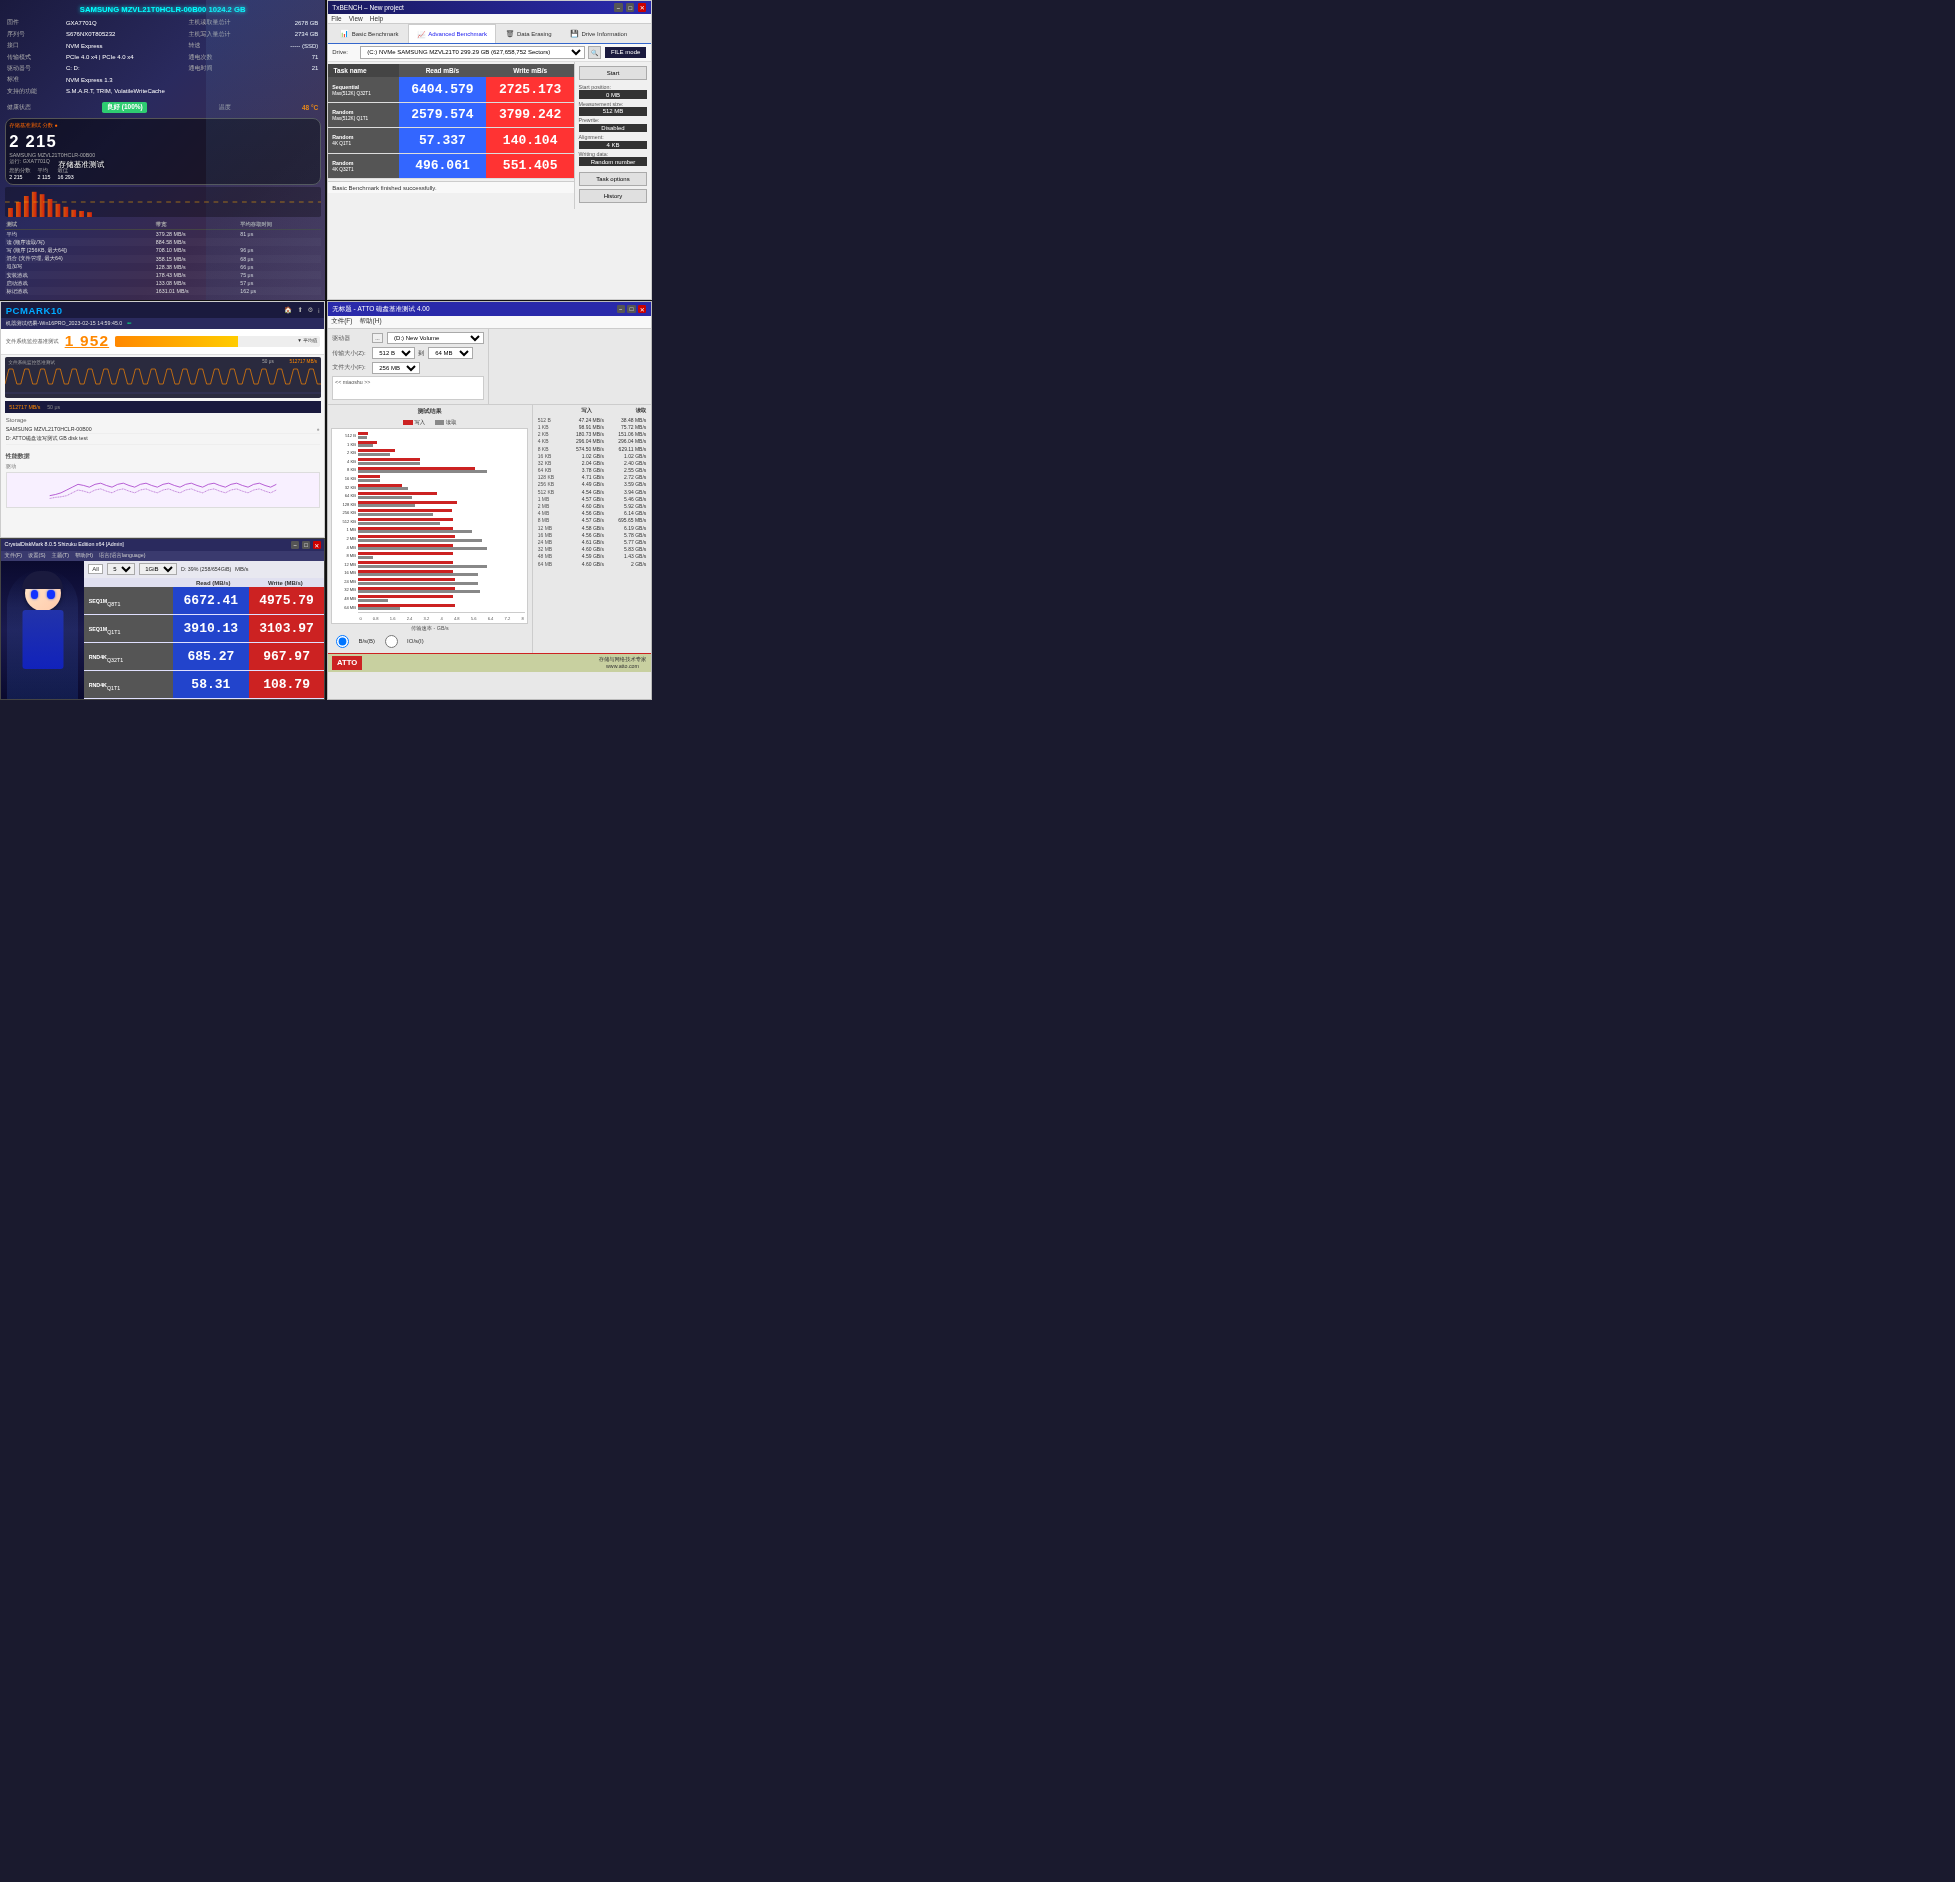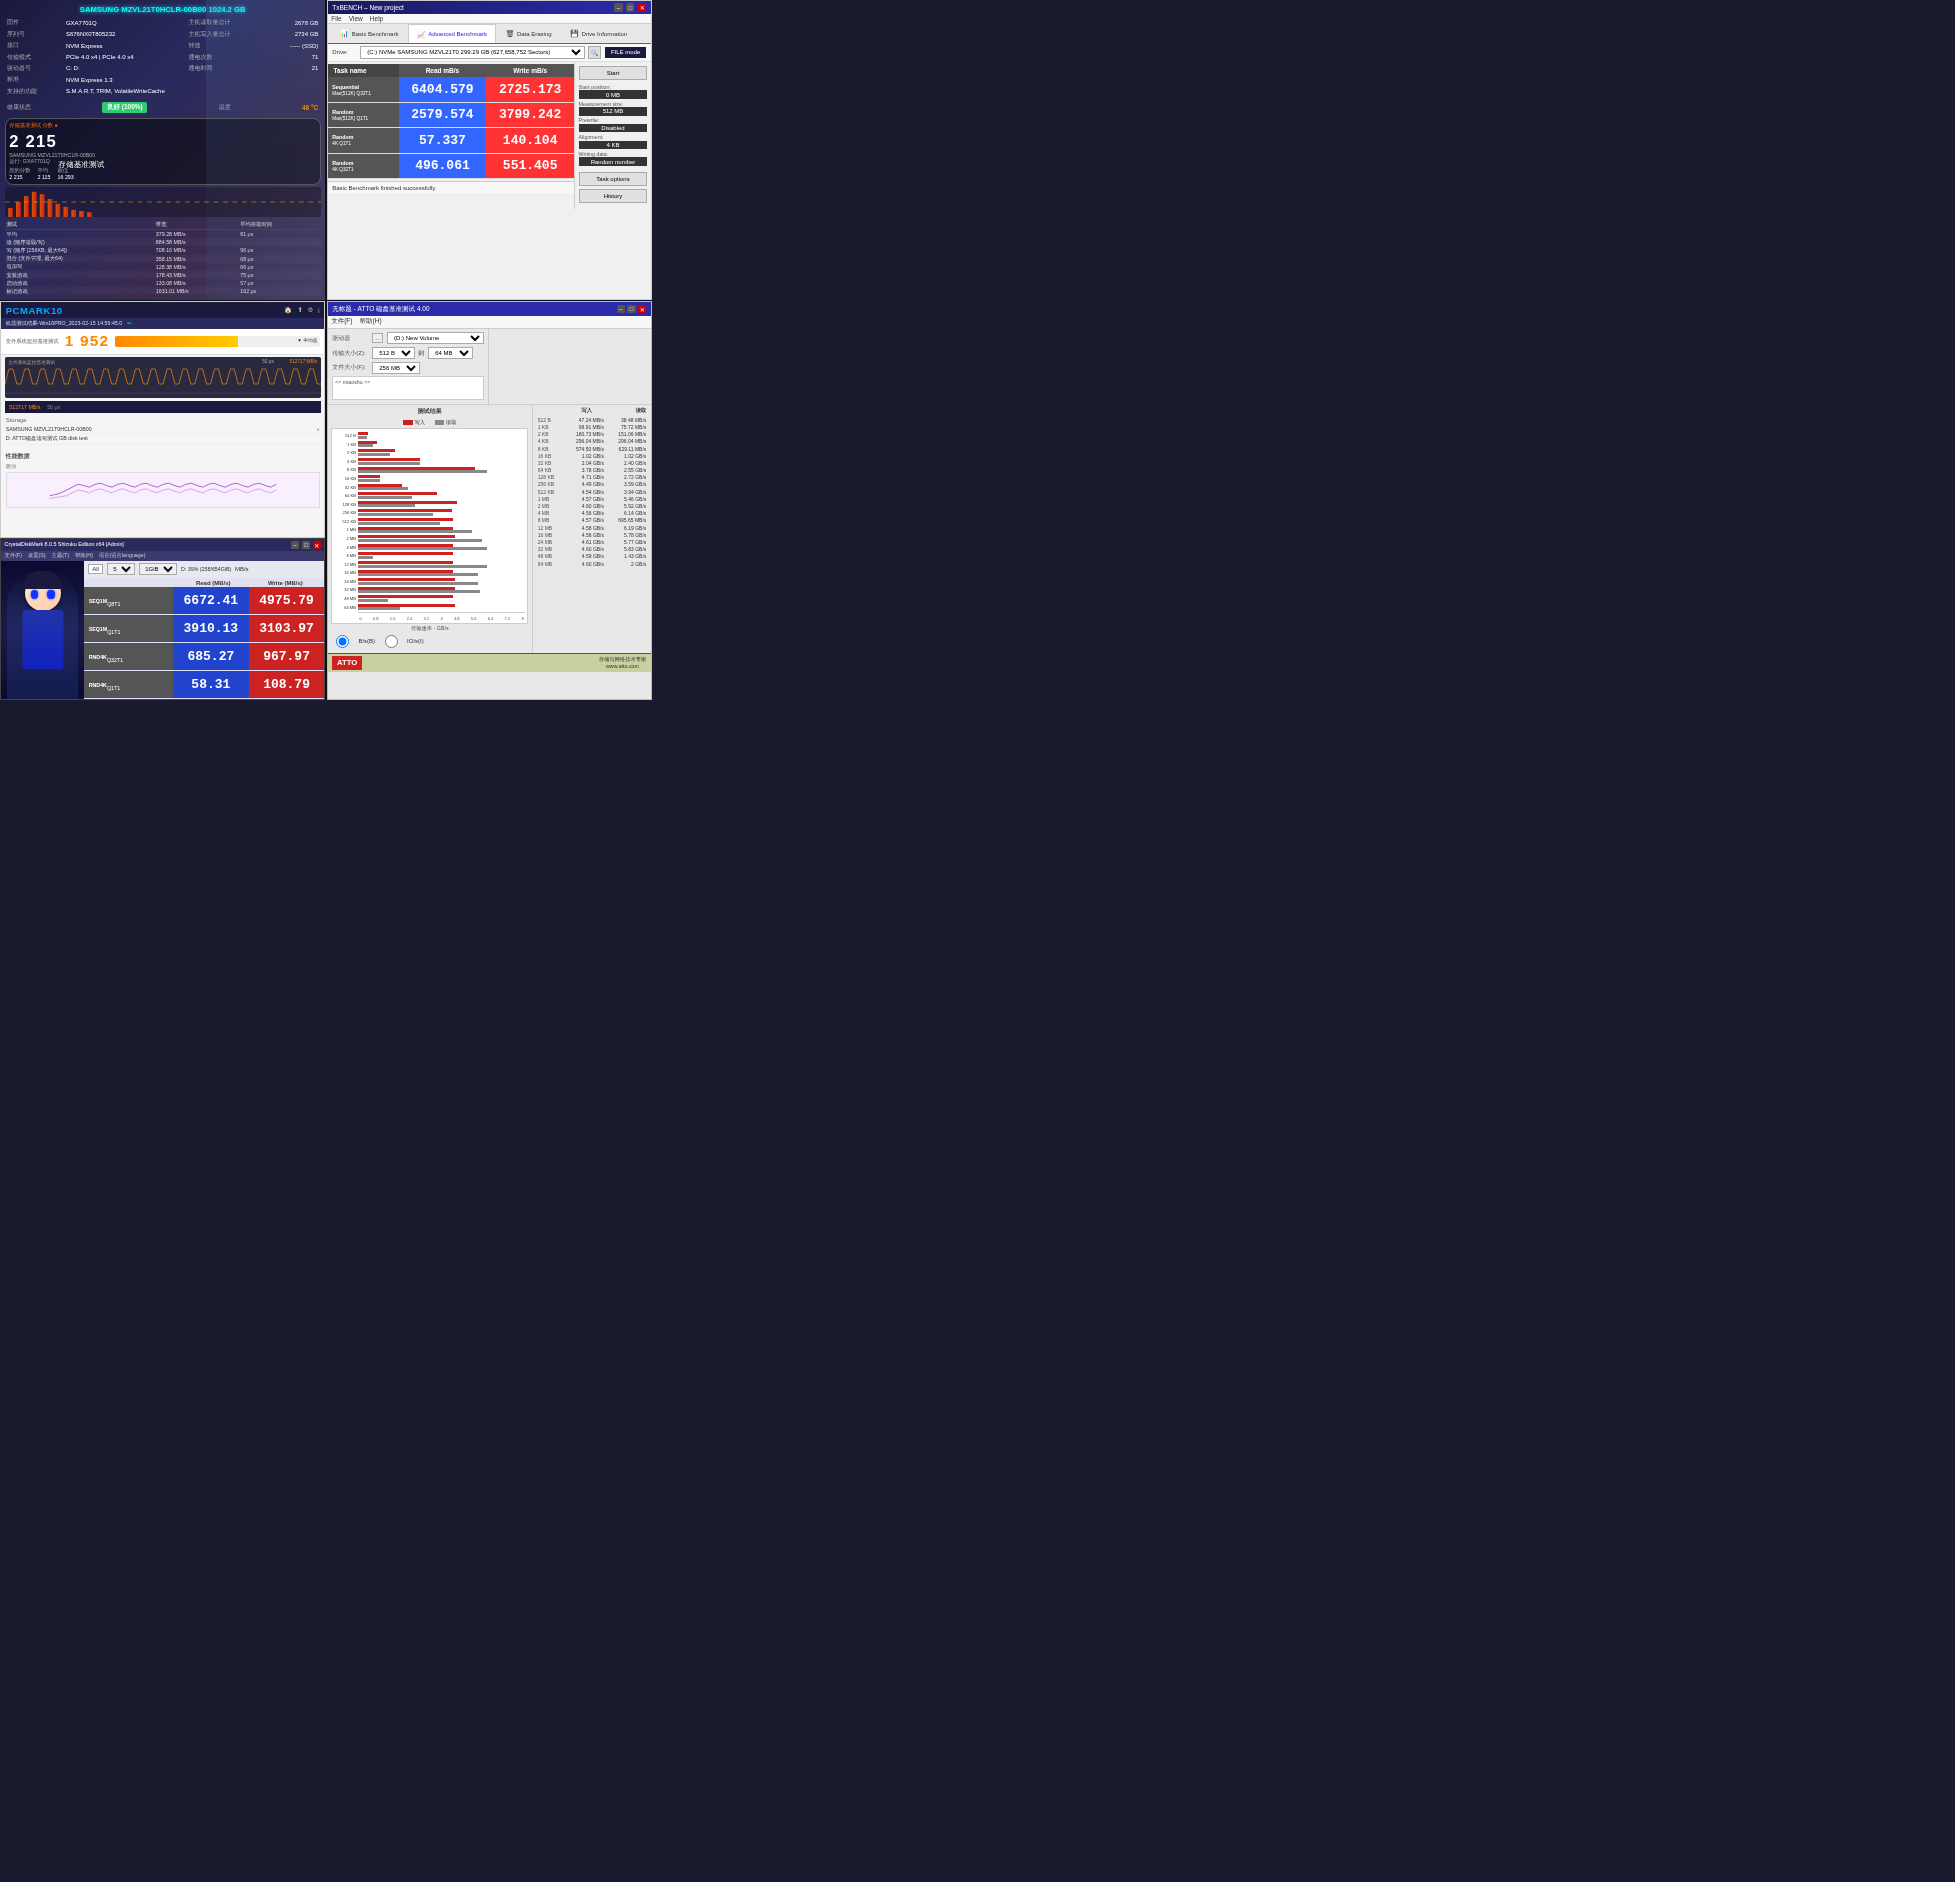--- a/index.html
+++ b/index.html
@@ -844,21 +844,21 @@
           <span>ℹ</span>
         </div>
       </div>
       <div class="pcmark-subheader">
         <span>机器测试结果-Win16PRO_2023-02-15 14:59:45.0</span>
         <span style="color:#00ff88;margin-left:3.6px;">✏</span>
       </div>
 
       <div style="background:#fff;padding:3.6px 4.7px;border-bottom:0.6px solid #ddd;display:flex;align-items:center;gap:6px;">
         <div style="font-size:5.3px;color:#555;">文件系统监控基准测试</div>
-        <div style="font-size:15.4px;font-weight:bold;color:#ff8800;letter-spacing:1.2px;">1 952</div>
+        <div style="font-size:15.4px;font-weight:bold;color:#ff8800;letter-spacing:1.2px;text-decoration:underline;">1 952</div>
         <div style="flex:1;height:10.7px;background:linear-gradient(90deg,#ff8800 0%,#ffcc00 60%,#eee 60%);border-radius:1.8px;position:relative;">
           <div style="position:absolute;right:2.4px;top:1.2px;font-size:4.7px;color:#333;">▼ 平均值</div>
         </div>
       </div>
 
       <div style="background:#2a2a3e;margin:2.4px 3.6px;height:41px;border-radius:1.8px;overflow:hidden;position:relative;">
         <div style="position:absolute;top:1.2px;left:3.6px;font-size:4.7px;color:#aaa;">文件系统监控基准测试</div>
         <div style="position:absolute;top:1.2px;right:3.6px;font-size:4.7px;color:#ff8800;">512717 MB/s</div>
         <div style="position:absolute;top:1.2px;right:47px;font-size:4.7px;color:#aaa;">50 μs</div>
         <svg width="100%" height="36" style="position:absolute;top:8.3px;" viewBox="0 0 400 60" preserveAspectRatio="none">

